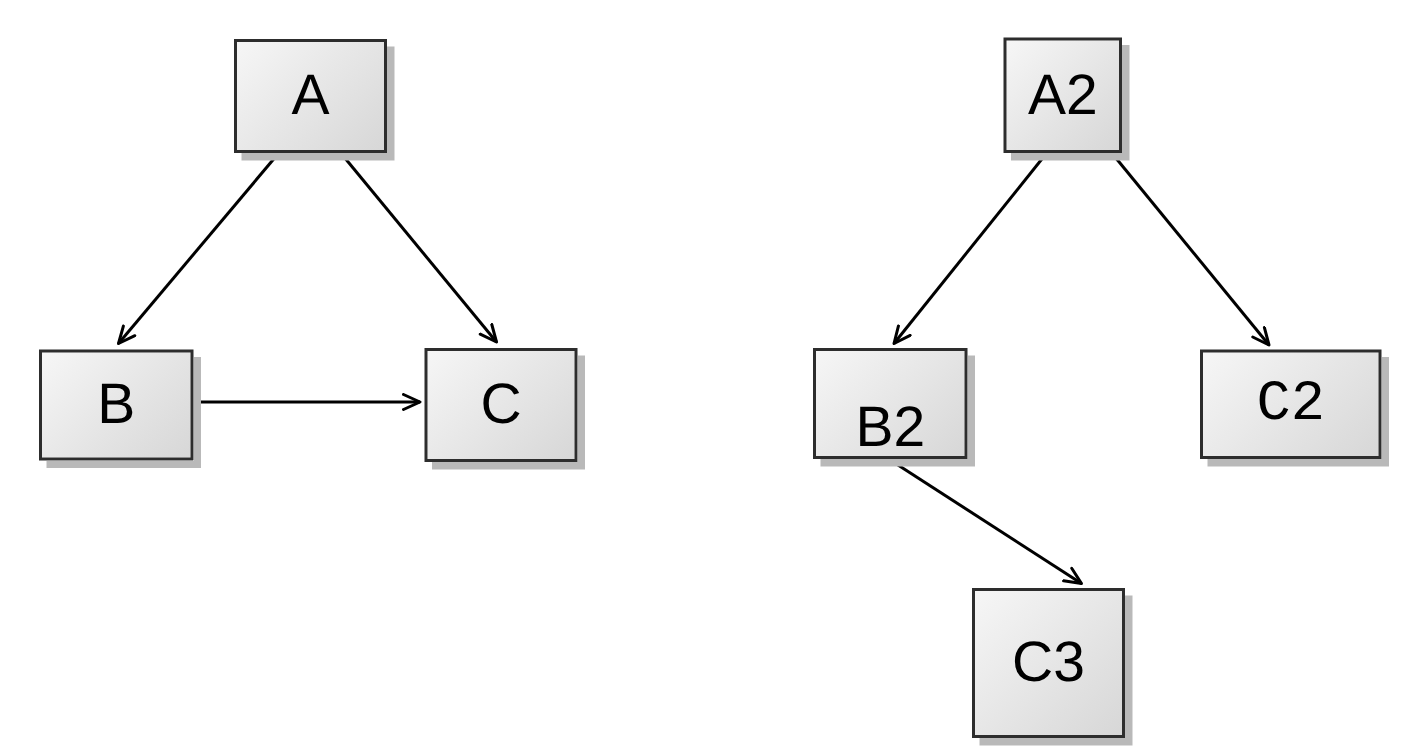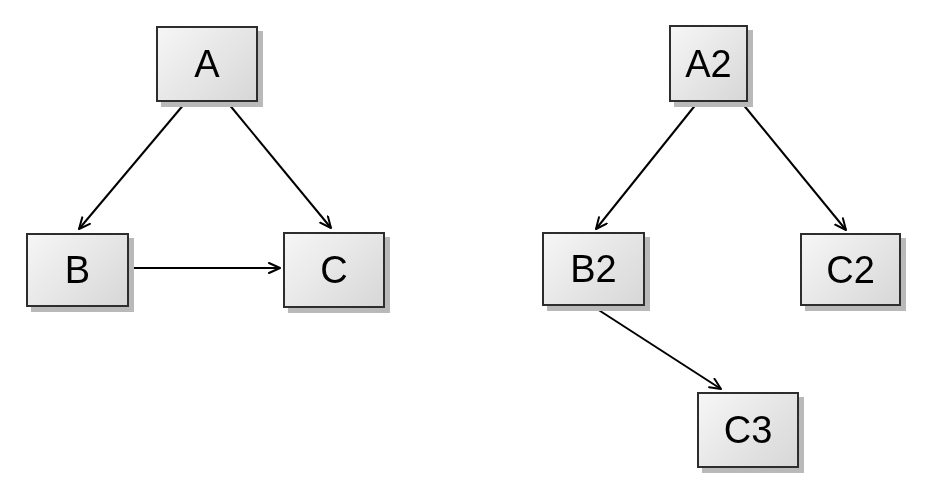--- a/index.html
+++ b/index.html
@@ -63,23 +63,23 @@
       </div>
       <div class="node" style="left: 26px; top: 233px; width: 103px; height: 74px;">
         <span>B</span>
       </div>
       <div class="node" style="left: 283px; top: 232px; width: 102px; height: 76px;">
         <span>C</span>
       </div>
       <div class="node" style="left: 669px; top: 25px; width: 79px; height: 77px;">
         <span>A2</span>
       </div>
-      <div class="node" style="left: 542px; top: 232px; width: 103px; height: 74px;">
+      <div class="node" style="left: 542px; top: 232px; width: 103px; height: 74px; align-items: flex-end;">
         <span>B2</span>
       </div>
-      <div class="node" style="left: 800px; top: 233px; width: 101px; height: 73px;">
+      <div class="node" style="left: 800px; top: 233px; width: 121px; height: 73px; font-family: Liberation Mono, monospace;">
         <span>C2</span>
       </div>
-      <div class="node" style="left: 697px; top: 392px; width: 102px; height: 76px; text-align: center;">
+      <div class="node" style="left: 648px; top: 392px; width: 102px; height: 100px; text-align: center;">
         <span>C3</span>
       </div>
     </div>
 </div>
 
 </body></html>

